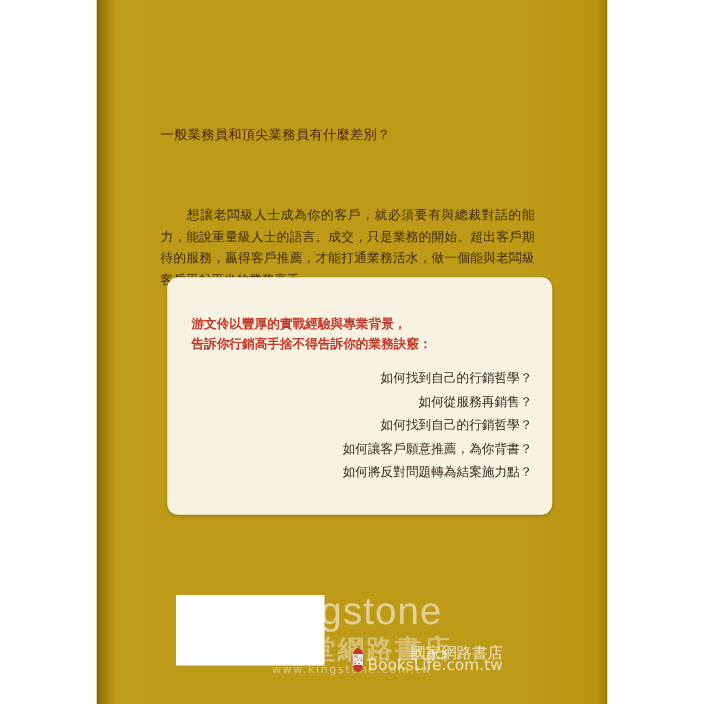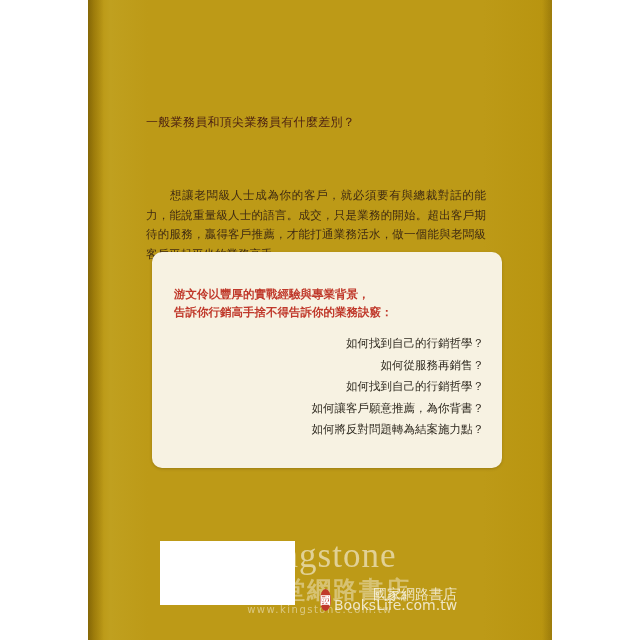--- a/index.html
+++ b/index.html
@@ -136,21 +136,21 @@
   
   #watermark {
     position: absolute;
     left: 0;
     top: 536px;
     width: 464px;
     text-align: center;
     pointer-events: none;
   }
   #wm-main {
-    font-family: Liberation Serif, serif;
+    font-family: Liberation Sans, sans-serif;
     font-size: 35px;
     letter-spacing: 1px;
     color: rgba(255,255,255,.55);
     line-height: 40px;
   }
   #wm-sub {
     margin-top: 2px;
     font-size: 24px;
     font-weight: bold;
     color: rgba(255,255,255,.40);

